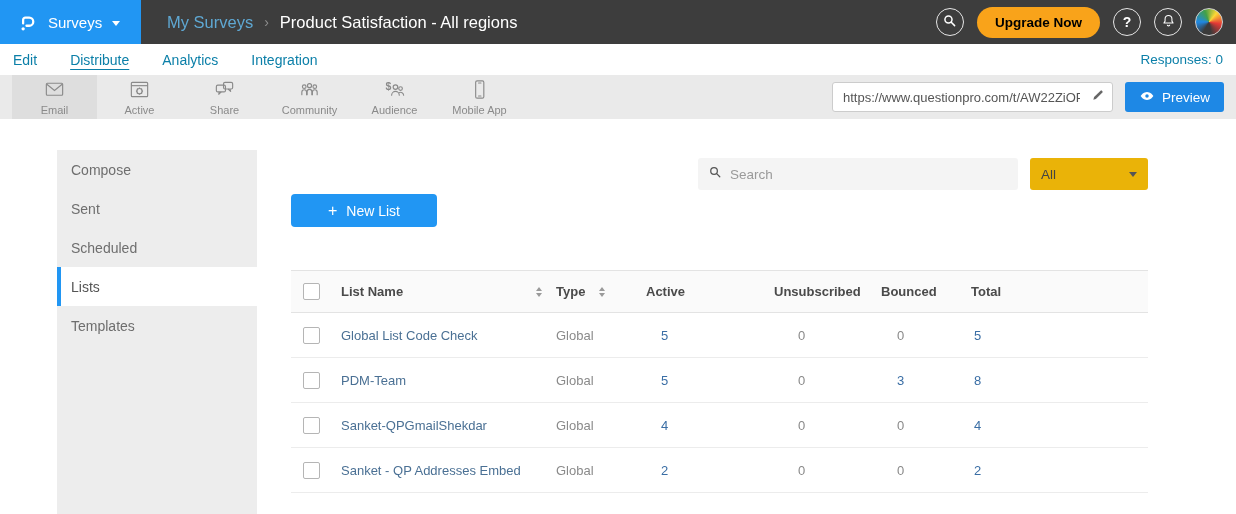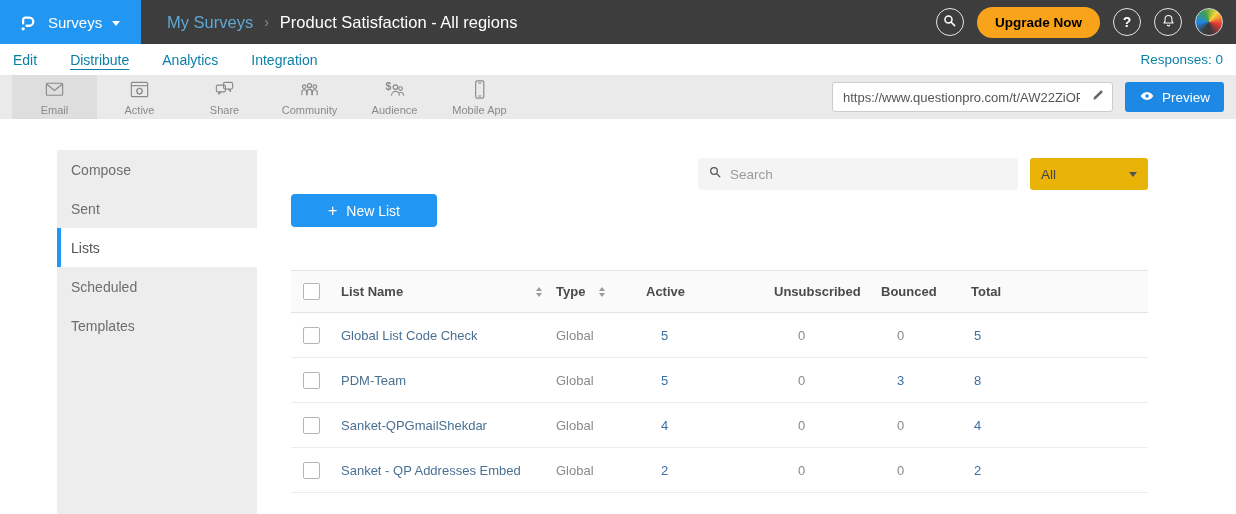--- a/index.html
+++ b/index.html
@@ -261,22 +261,22 @@
       <span>Preview</span>
     </button>
   </div>
 </div>
 
 <div class="content">
 
   <div class="sidebar">
     <div class="sb-item">Compose</div>
     <div class="sb-item">Sent</div>
+    <div class="sb-item">Scheduled</div>
     <div class="sb-item active">Lists</div>
-    <div class="sb-item">Scheduled</div>
     <div class="sb-item">Templates</div>
   </div>
 
   <div class="main">
 
     <div class="search-row">
       <div class="search-box">
         <span>
           <svg width="14" height="14" viewBox="0 0 22 22">
             <g fill="none" stroke="#555" stroke-width="2" stroke-linecap="round">

